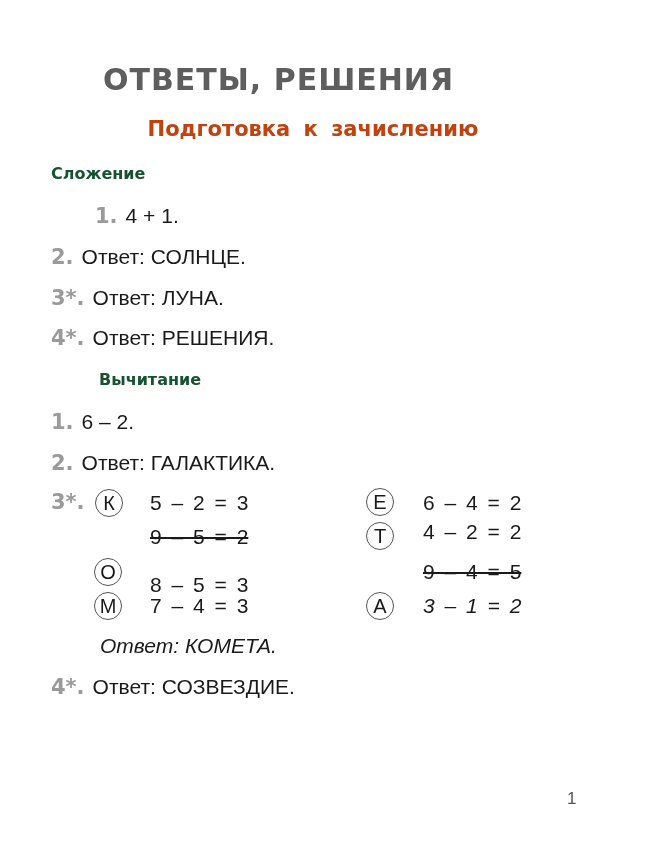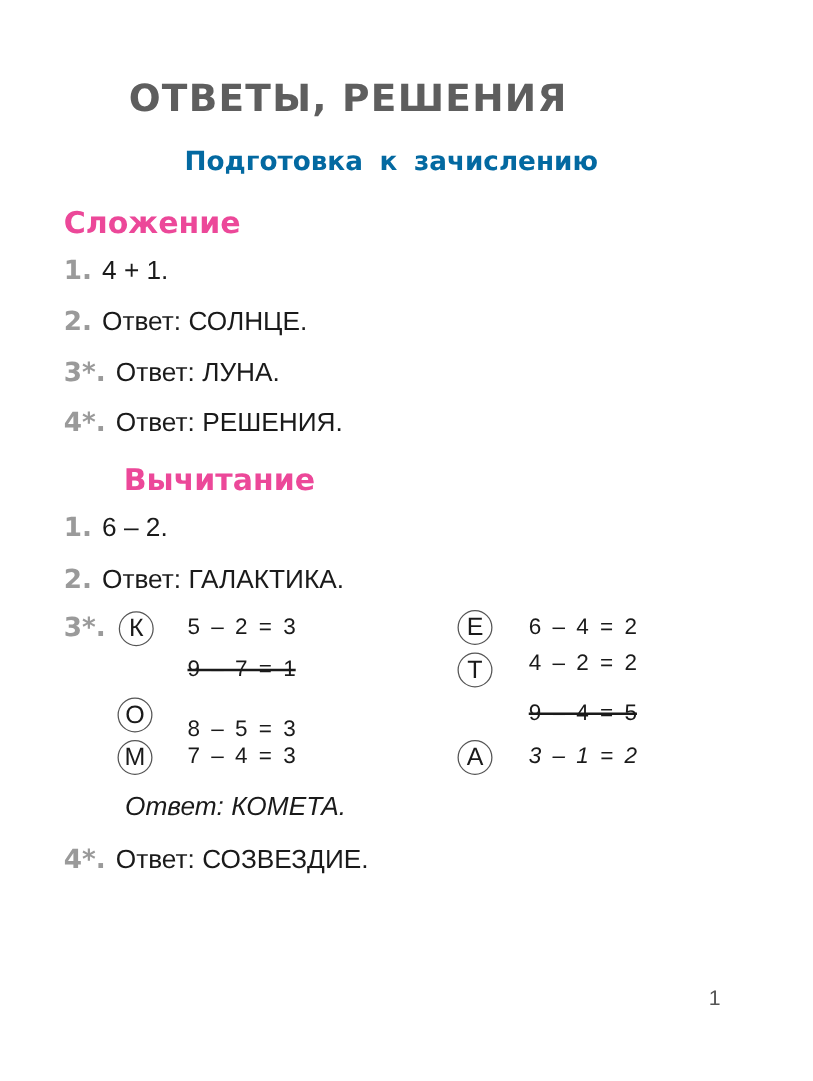--- a/index.html
+++ b/index.html
@@ -3,44 +3,44 @@
 <meta charset="utf-8">
 <style>
   html, body { margin: 0; padding: 0; background: #ffffff; }
   body { width: 650px; height: 865px; position: relative; overflow: hidden;
          font-family: "Liberation Sans", sans-serif; color: #1a1a1a; }
   .title { position: absolute; left: 0; width: 557px; top: 62px; text-align: center;
            font-family: "DejaVu Sans", sans-serif; font-weight: bold; font-size: 30px;
            color: #5e5e5e; letter-spacing: 1px; }
   .subtitle { position: absolute; left: 0; width: 626px; top: 117px; text-align: center;
               font-family: "DejaVu Sans", sans-serif; font-weight: bold; font-size: 21px;
-              color: #0369a1; word-spacing: 6px; }
+              color: #c2410c; word-spacing: 6px; }
   .section { position: absolute; left: 51px; font-family: "DejaVu Sans", sans-serif;
-             font-weight: bold; font-size: 24px; color: #ec4899; }
+             font-weight: bold; font-size: 16px; color: #14532d; }
   .item { position: absolute; left: 51px; font-size: 21px; white-space: nowrap; }
   .num { font-family: "DejaVu Sans", sans-serif; font-weight: bold; color: #9a9a9a;
          font-size: 21px; display: inline-block; }
   .item .txt { color: #1a1a1a; }
   .gap { display: inline-block; width: 8px; }
   .circle { position: absolute; width: 28px; height: 28px; border: 1.3px solid #555;
             border-radius: 50%; box-sizing: border-box; text-align: center;
             line-height: 26px; font-size: 20px; color: #1a1a1a; }
-  .eq { position: absolute; font-size: 18px; color: #1a1a1a; word-spacing: 4px; white-space: nowrap; }
+  .eq { position: absolute; font-size: 21px; color: #1a1a1a; word-spacing: 4px; white-space: nowrap; }
   .eq.struck { text-decoration: line-through; text-decoration-thickness: 1.5px; }
   .pageno { position: absolute; left: 567px; top: 789px; font-size: 17px; color: #555; }
 </style>
 </head>
 <body>
 
 <div class="title">ОТВЕТЫ, РЕШЕНИЯ</div>
 <div class="subtitle">Подготовка к зачислению</div>
 
 <div class="section" style="top:164px;">Сложение</div>
 
-<div class="item" style="top:204px;">
+<div class="item" style="top:204px;margin-left:44px;">
   <span class="num">1.</span><span class="gap"></span><span class="txt">4 + 1.</span>
 </div>
 <div class="item" style="top:245px;">
   <span class="num">2.</span><span class="gap"></span><span class="txt">Ответ:  СОЛНЦЕ.</span>
 </div>
 <div class="item" style="top:286px;">
   <span class="num">3*.</span><span class="gap"></span><span class="txt">Ответ:  ЛУНА.</span>
 </div>
 <div class="item" style="top:326px;">
   <span class="num">4*.</span><span class="gap"></span><span class="txt">Ответ:  РЕШЕНИЯ.</span>
@@ -53,21 +53,21 @@
 </div>
 <div class="item" style="top:451px;">
   <span class="num">2.</span><span class="gap"></span><span class="txt">Ответ:  ГАЛАКТИКА.</span>
 </div>
 <div class="item" style="top:490px;">
   <span class="num">3*.</span>
 </div>
 
 <div class="circle" style="left:95px; top:489px;">К</div>
 <div class="eq" style="left:150px; top:491px;">5 – 2 = 3</div>
-<div class="eq struck" style="left:150px; top:525px;">9 – 7 = 1</div>
+<div class="eq struck" style="left:150px; top:525px;">9 – 5 = 2</div>
 <div class="circle" style="left:94px; top:558px;">О</div>
 <div class="eq" style="left:150px; top:573px;">8 – 5 = 3</div>
 <div class="circle" style="left:94px; top:592px;">М</div>
 <div class="eq" style="left:150px; top:594px;">7 – 4 = 3</div>
 
 <div class="circle" style="left:366px; top:488px;">Е</div>
 <div class="eq" style="left:423px; top:491px;">6 – 4 = 2</div>
 <div class="circle" style="left:366px; top:522px;">Т</div>
 <div class="eq" style="left:423px; top:520px;">4 – 2 = 2</div>
 <div class="eq struck" style="left:423px; top:560px;">9 – 4 = 5</div>

